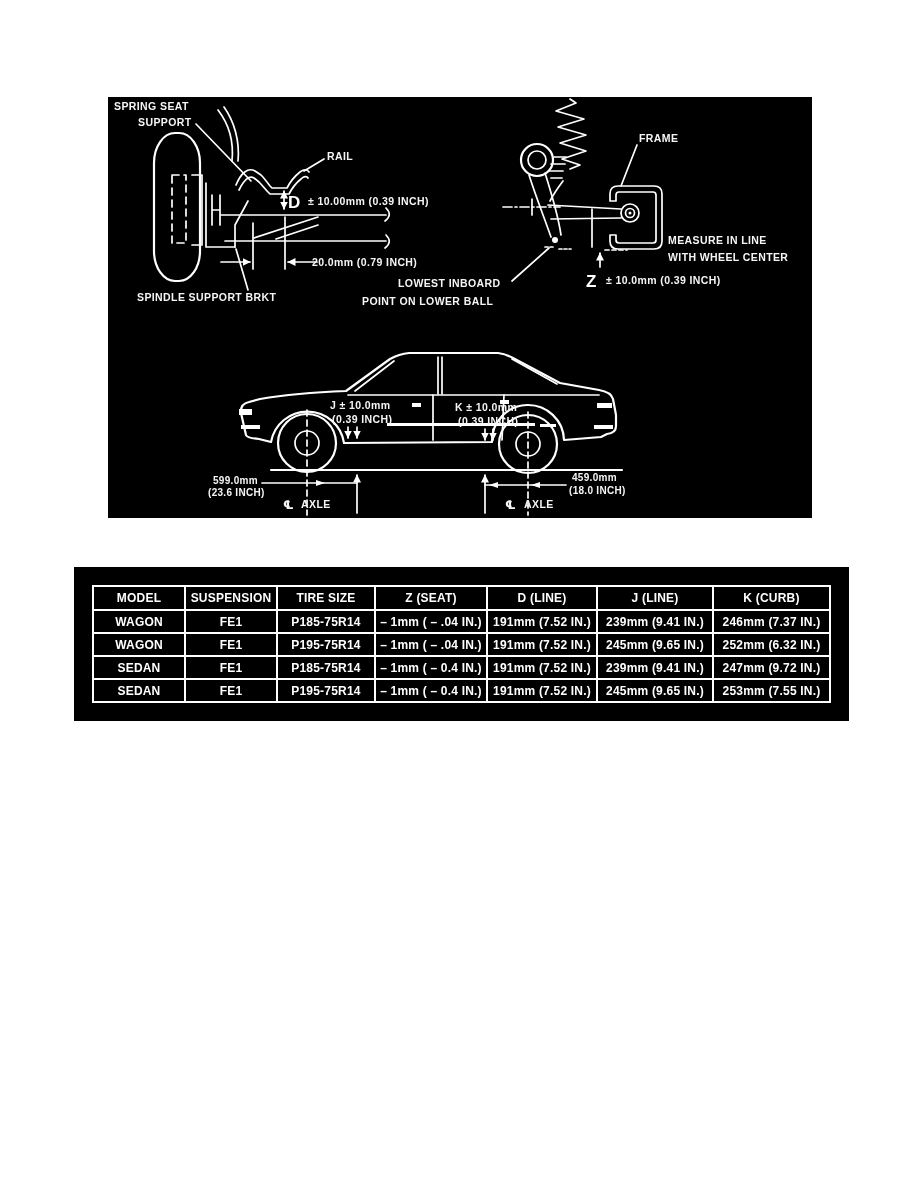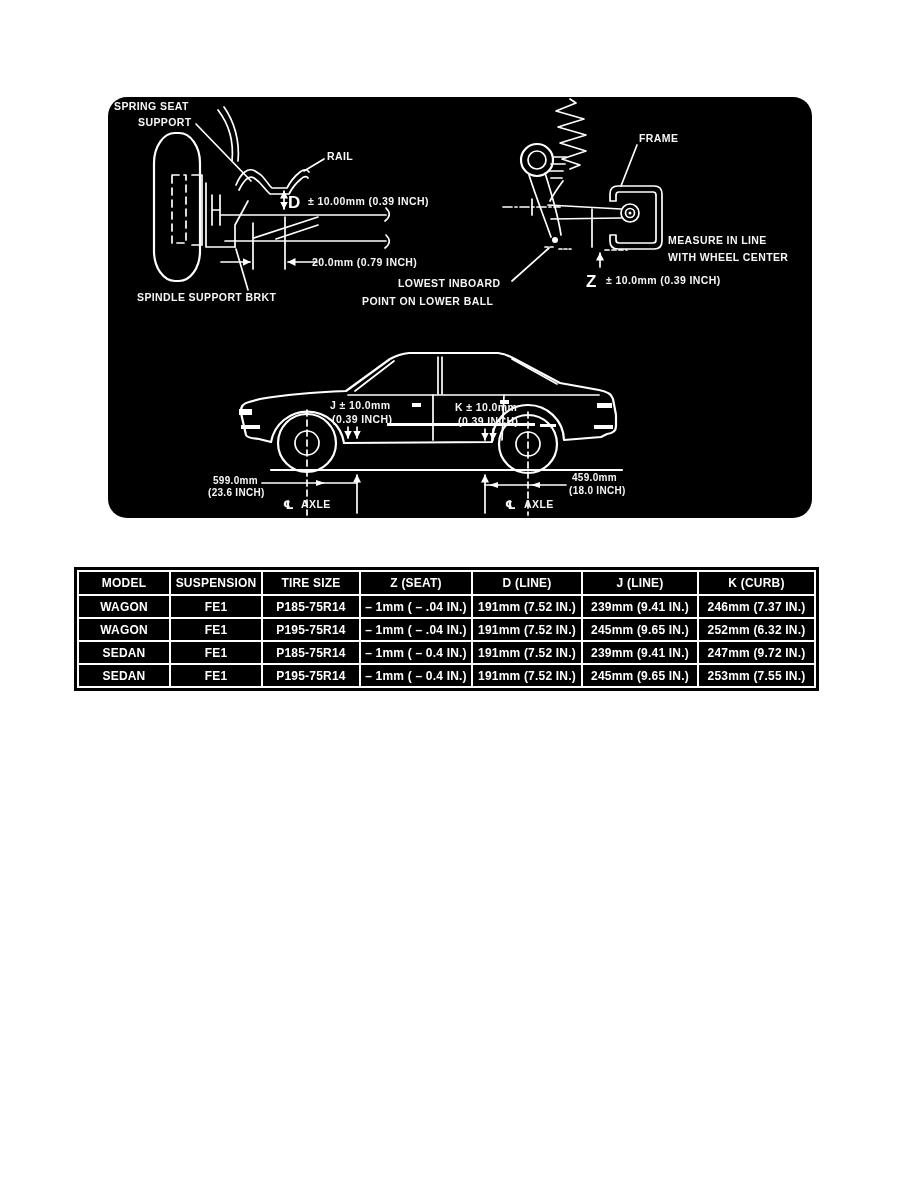--- a/index.html
+++ b/index.html
@@ -4,32 +4,31 @@
 <style>
   html,body{margin:0;padding:0;background:#e8e8e8;}
   .page{
     position:relative;width:918px;height:1188px;margin:0 auto;
     background:#ffffff;overflow:hidden;
     font-family:"Liberation Sans",sans-serif;
   }
   .panel{
     position:absolute;left:108px;top:97px;width:704px;height:421px;
     background:#000;
-    border-radius:19px;
   }
   .panel svg{display:block;width:704px;height:421px;}
   .dln{stroke:#fff;stroke-width:1.7;fill:none;stroke-linecap:round;stroke-linejoin:round;}
   .dthick{stroke:#fff;stroke-width:2.2;fill:none;stroke-linecap:round;stroke-linejoin:round;}
   .dfill{fill:#fff;stroke:none;}
   .dlbl{font:bold 10.5px "Liberation Sans",sans-serif;fill:#f5f5f5;letter-spacing:.4px;}
   .dsm{font:bold 10px "Liberation Sans",sans-serif;fill:#f5f5f5;letter-spacing:.3px;}
   .dbig{font:bold 17px "Liberation Sans",sans-serif;fill:#ffffff;}
   .dcl{font:bold 12px "DejaVu Sans",sans-serif;fill:#f5f5f5;}
   .tbl-wrap{
-    position:absolute;left:74px;top:567px;background:#000;padding:3px;
+    position:absolute;left:74px;top:567px;background:#000;padding:18px;
   }
   table.spec{border-collapse:collapse;table-layout:fixed;}
   table.spec th,table.spec td{
     border:2px solid #fff;background:#000;color:#fff;
     font:bold 12px "Liberation Sans",sans-serif;
     text-align:center;vertical-align:middle;
     padding:2px 2px;white-space:nowrap;overflow:hidden;
     height:17px;letter-spacing:.2px;
   }
   table.spec th{height:18px;}

